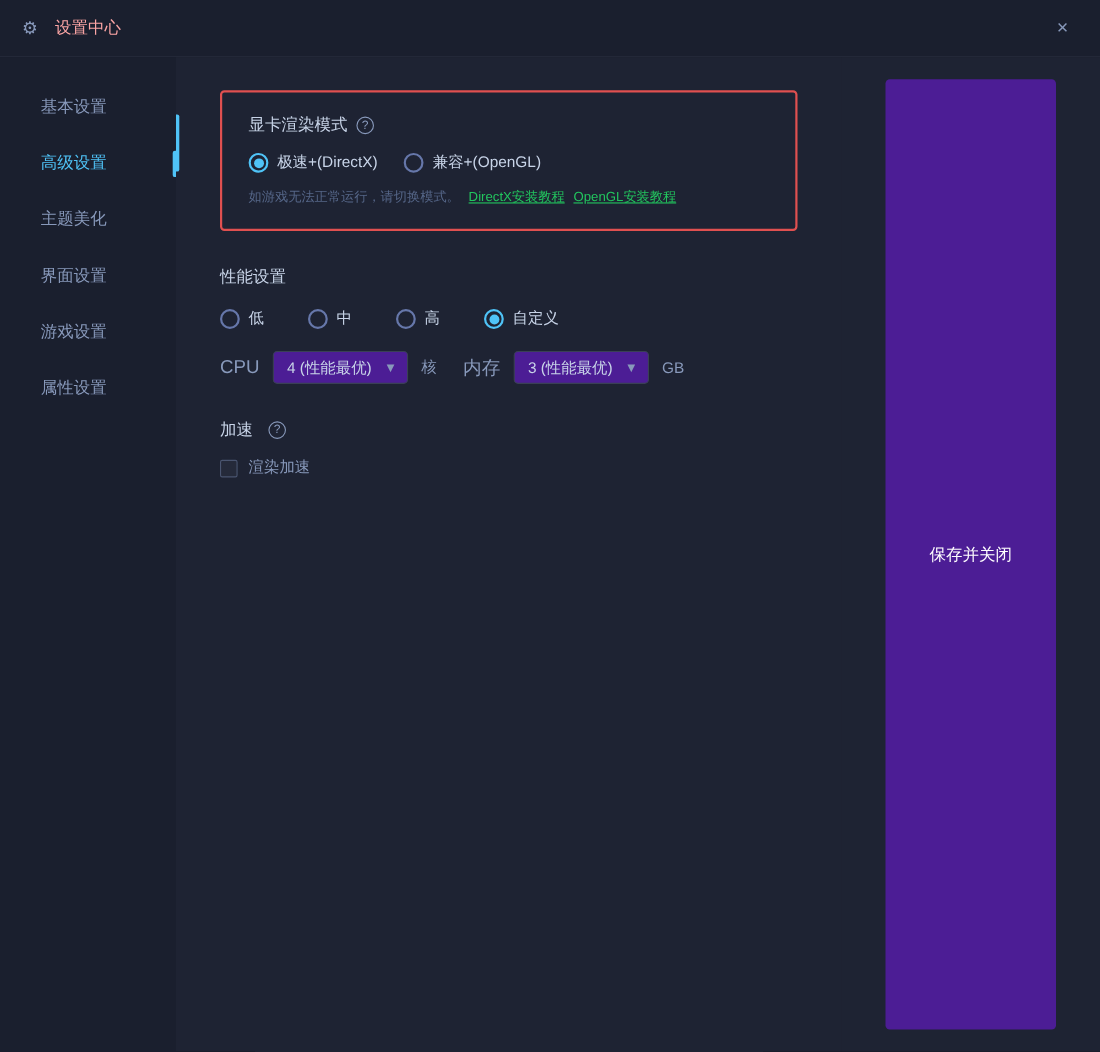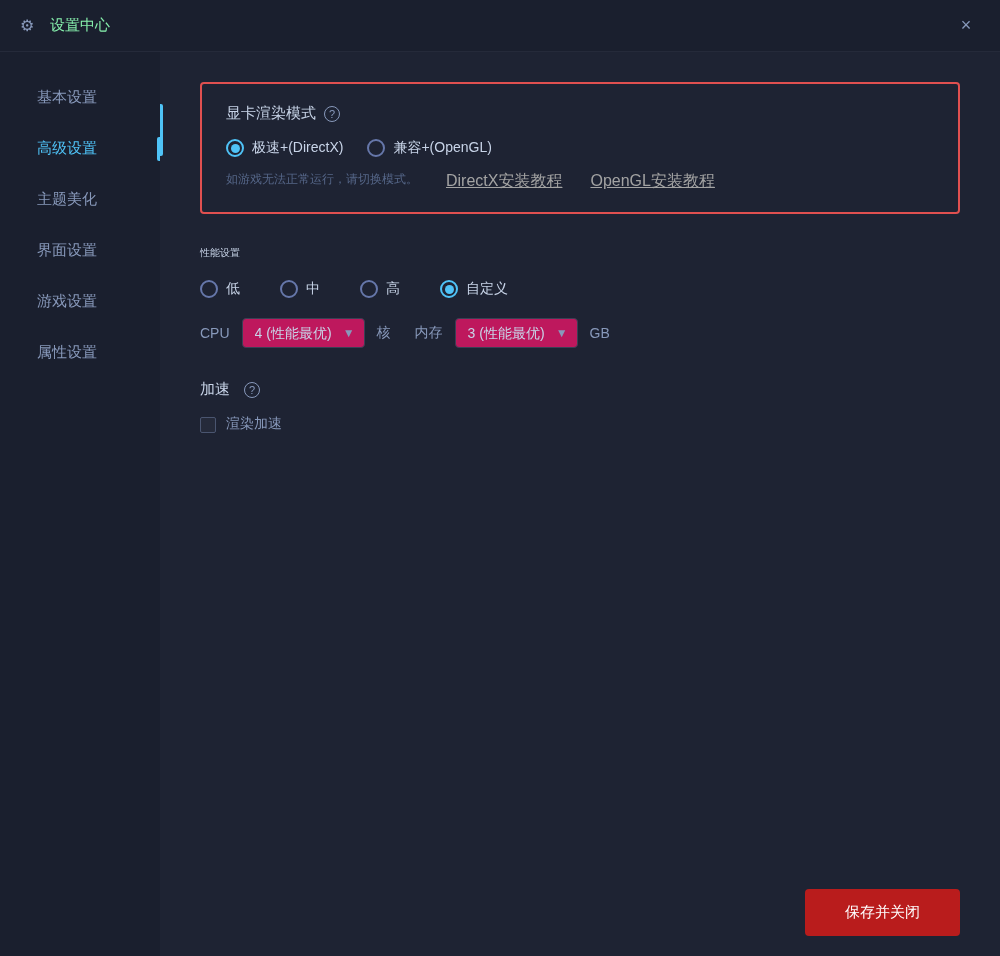--- a/index.html
+++ b/index.html
@@ -34,21 +34,21 @@
     }
 
     .title-icon {
       width: 20px;
       height: 20px;
       color: #8899bb;
     }
 
     .title-text {
       font-size: 15px;
-      color: #86efac;
+      color: #fca5a5;
       font-weight: 400;
     }
 
     .close-btn {
       width: 28px;
       height: 28px;
       display: flex;
       align-items: center;
       justify-content: center;
       cursor: pointer;
@@ -180,71 +180,70 @@
 
     .radio-label {
       font-size: 14px;
       color: #c8d4e8;
     }
 
     .hint-text {
       font-size: 12px;
       color: #556688;
       display: flex;
-      align-items: flex-start;
+      align-items: flex-end;
       gap: 8px;
       flex-wrap: wrap;
     }
 
     .link-text {
-      color: #a3a3a3;
+      color: #22c55e;
       text-decoration: underline;
       cursor: pointer;
-      font-size: 16px;
-      margin-left: 20px;
+      font-size: 12px;
     }
 
     
     .perf-section {
       margin-bottom: 32px;
     }
 
     .perf-title {
-      font-size: 10px;
+      font-size: 15px;
       color: #c8d4e8;
       margin-bottom: 20px;
     }
 
     .perf-options {
       display: flex;
       align-items: center;
       gap: 40px;
       margin-bottom: 20px;
     }
 
     .perf-custom-row {
       display: flex;
       align-items: center;
       gap: 12px;
       margin-top: 4px;
     }
 
     .perf-label {
-      font-size: 14px;
+      font-size: 17px;
       color: #8899bb;
     }
 
     .select-wrapper {
       position: relative;
       display: inline-flex;
       align-items: center;
     }
 
     .select-box {
-      background: #be185d;
+      background: #4c1d95;
       border: 1px solid #3a4055;
       border-radius: 4px;
       color: #c8d4e8;
       font-size: 14px;
       padding: 6px 32px 6px 12px;
       appearance: none;
       cursor: pointer;
       outline: none;
       font-family: inherit;
     }
@@ -300,21 +299,21 @@
     
     .footer {
       display: flex;
       justify-content: flex-end;
       padding: 20px 40px;
       background: #1e2333;
       flex-shrink: 0;
     }
 
     .save-btn {
-      background: #b91c1c;
+      background: #4c1d95;
       color: #fff;
       border: none;
       border-radius: 4px;
       padding: 14px 40px;
       font-size: 15px;
       font-family: inherit;
       cursor: pointer;
       transition: background 0.2s;
     }
   </style>
@@ -345,21 +344,21 @@
       <span>界面设置</span>
     </div>
     <div class="sidebar-item">
       <span>游戏设置</span>
     </div>
     <div class="sidebar-item">
       <span>属性设置</span>
     </div>
   </div>
 
-  <div style="flex:1; display:flex; flex-direction:column; background:#1e2333; position:relative;">
+  <div style="flex:1; display:flex; flex-direction:row; background:#1e2333; position:relative;">
 
     <div style="position:absolute; left:0; top:52px; width:3px; height:52px; background:#4fc3f7; border-radius:0 2px 2px 0;"></div>
 
     <div class="content-area">
 
       <div class="section-box">
         <div class="section-title">
           <span>显卡渲染模式</span>
           <span class="help-icon">?</span>
         </div>

